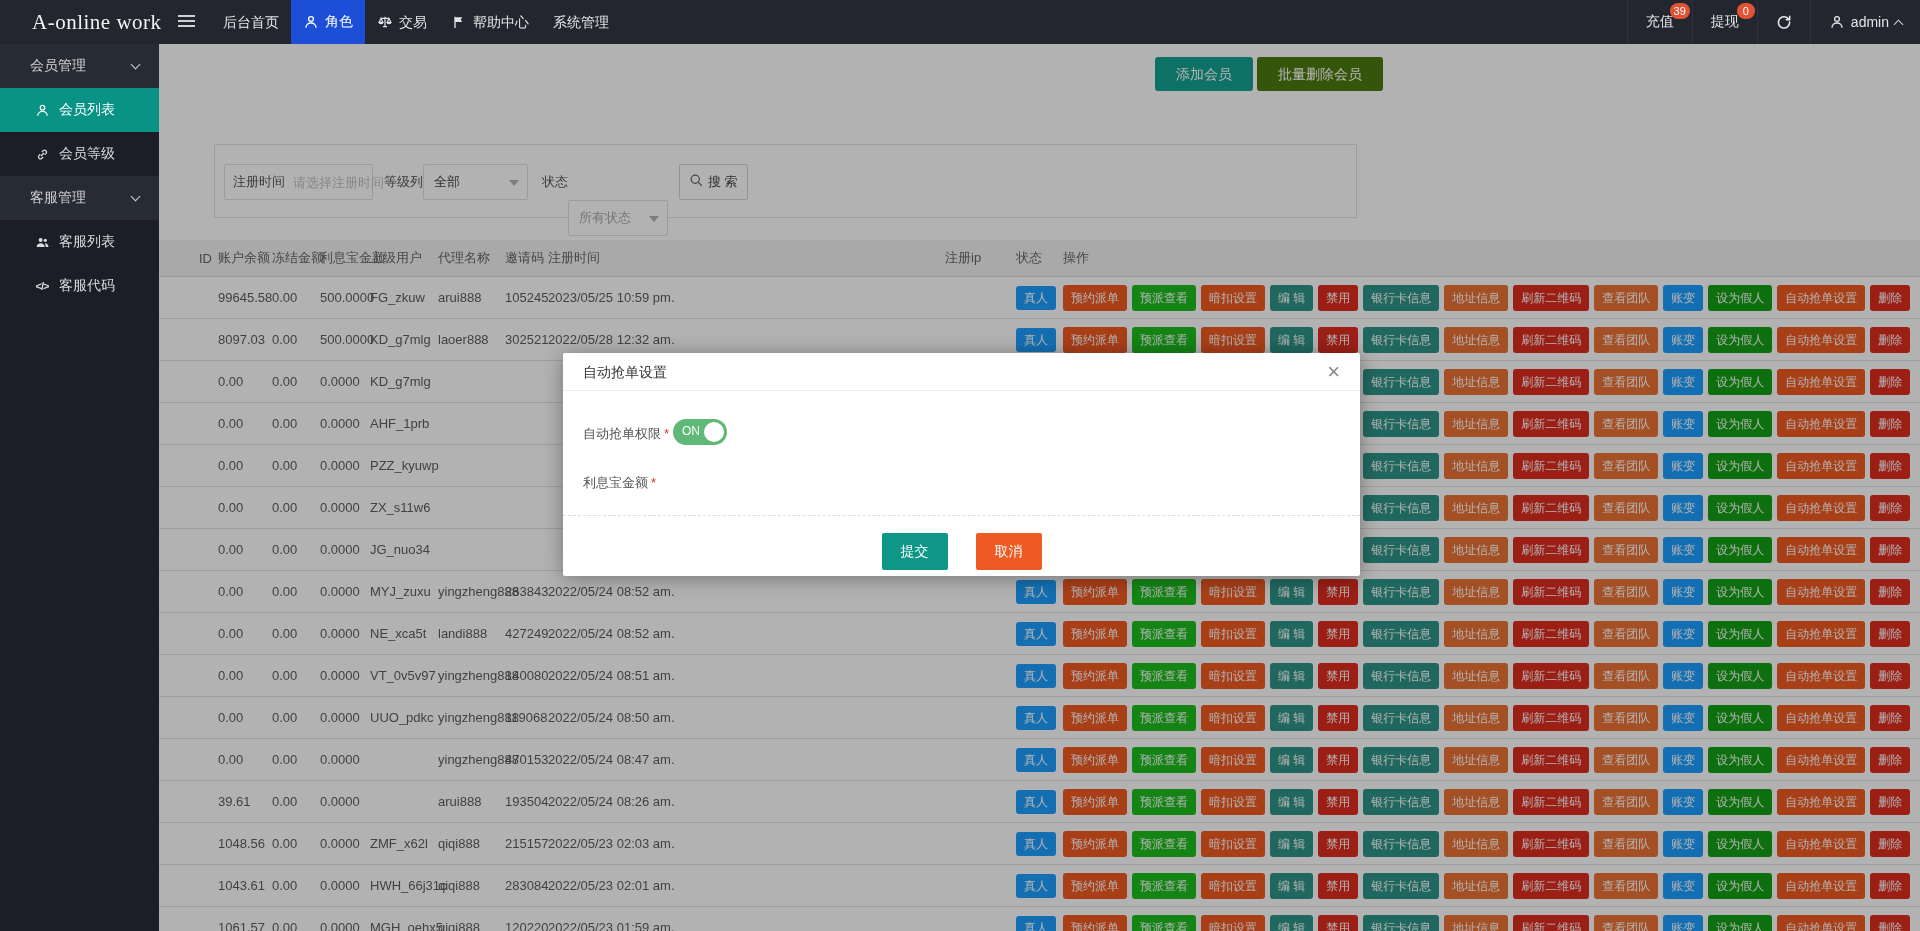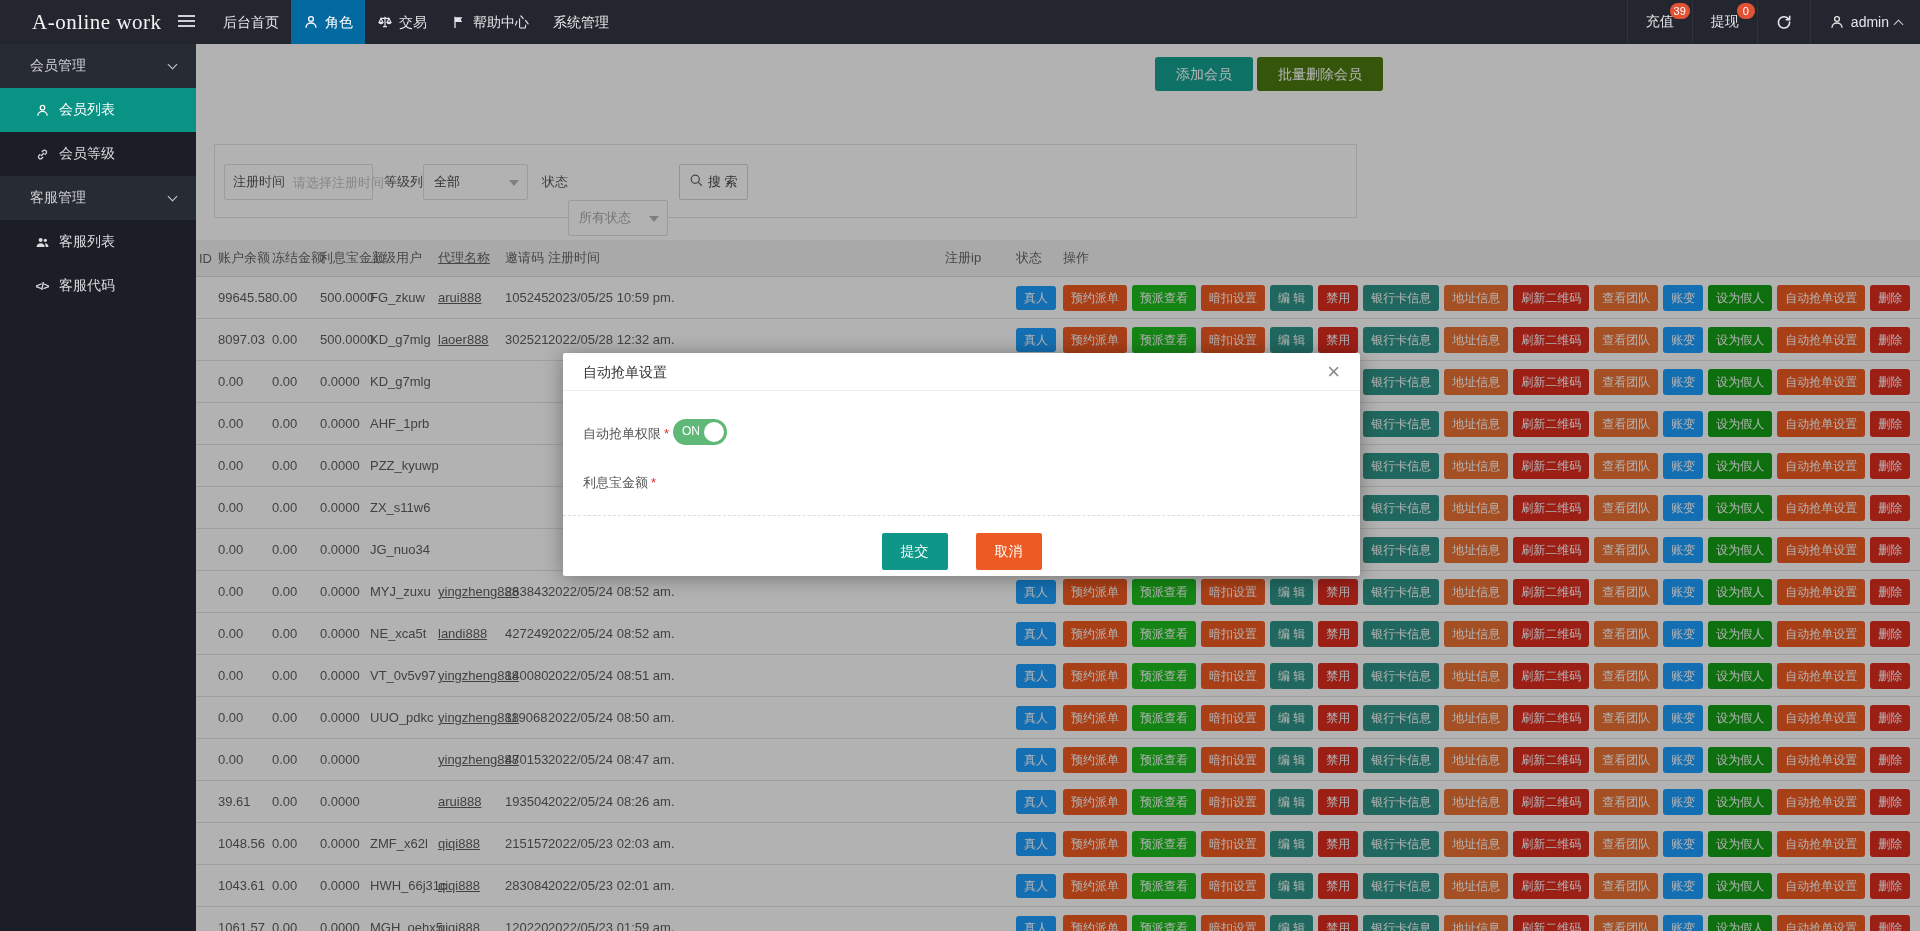--- a/index.html
+++ b/index.html
@@ -22,21 +22,21 @@
   .badge { position:absolute; top:3px; right:2px; min-width:18px; height:16px; line-height:16px;
     border-radius:9px; background:#e25335; color:#fff; font-size:11px; text-align:center; padding:0 4px; }
   .nav-ic { width:16px; height:16px; display:inline-block; }
   .nav-ic svg { width:16px; height:16px; display:block; }
   .chev { display:inline-block; width:7px; height:7px; border-right:1.5px solid #cfd0d4;
     border-bottom:1.5px solid #cfd0d4; }
   .chev.up { transform:rotate(-135deg); margin-top:4px; }
   .chev.down { transform:rotate(45deg); margin-top:-3px; }
 
   
-  .sidebar { position:fixed; left:0; top:44px; width:196px; height:887px; background:#1b1e26; z-index:200; }
+  .sidebar { position:fixed; left:0; top:44px; width:159px; height:887px; background:#1b1e26; z-index:200; }
   .sb-row { height:44px; display:flex; align-items:center; font-size:14px; cursor:pointer; position:relative; }
   .sb-group { background:#272b34; color:#cfd0d3; padding-left:30px; }
   .sb-group .chev { position:absolute; right:20px; }
   .sb-item { background:#1b1e26; color:#dadbdd; padding-left:34px; gap:9px; }
   .sb-item.active { background:#089384; color:#fff; }
   .sb-ic { width:16px; height:16px; display:inline-flex; align-items:center; justify-content:center; }
   .sb-ic svg { width:15px; height:15px; display:block; }
   .code-txt { font-size:11px; font-weight:bold; letter-spacing:-1px; }
 
   
@@ -61,21 +61,21 @@
   input.real { border:none; outline:none; font-size:13px; color:#444; background:transparent; width:110px; }
   input.real::placeholder { color:#c2c2c2; }
 
   
   .tablewrap { position:absolute; left:148px; top:196px; width:1772px; }
   .trow { display:flex; align-items:center; height:42px; border-bottom:1px solid #e3e3e3;
     background:#fff; font-size:13px; color:#5e5e5e; }
   .thead { height:37px; background:#f3f3f3; border-bottom:1px solid #ddd; color:#666; }
   .cell { flex:none; overflow:visible; white-space:nowrap; }
   .c0{width:70px; text-align:right; padding-right:6px;} .c1{width:54px;} .c2{width:48px;}
-  .c3{width:50px;} .c4{width:68px;} .c5{width:67px;text-decoration:underline;} .c6{width:43px;} .c7{width:397px;}
+  .c3{width:50px;} .c4{width:68px;} .c5{width:67px;} .c6{width:43px;} .c7{width:397px;}
   .c8{width:71px;} .c9{width:47px;} .c10{width:850px; display:flex; gap:5px; align-items:center;}
   .tag { display:inline-block; height:24px; line-height:24px; padding:0 8px; border-radius:3px;
     background:#1e9fff; color:#fff; font-size:12px; cursor:pointer; }
   .abtn { height:26px; line-height:26px; padding:0 8px; border:none; border-radius:3px;
     color:#fff; font-size:12px; cursor:pointer; white-space:nowrap; flex:none; }
 
   
   .overlay { position:fixed; left:0; top:44px; right:0; bottom:0; background:rgba(0,0,0,.30); z-index:100; }
   .modal { position:fixed; left:563px; top:353px; width:797px; height:223px; background:#fff;
     border-radius:2px; box-shadow:0 2px 20px rgba(0,0,0,.35); z-index:300; }
@@ -585,21 +585,21 @@
 
 <div class="overlay"></div>
 
 <div class="navbar">
   <div class="logo">A-online work</div>
   <div class="hamburger"></div>
   <div class="nav-menu" id="nav-menu">
       <div class="nav-item">
         <span>后台首页</span>
       </div>
-      <div class="nav-item active" style="background: #0369a1;">
+      <div class="nav-item active" style="background: #1d4ed8; font-family: Liberation Serif, serif;">
         <span class="nav-ic">
           <svg viewBox="0 0 24 24" fill="none" stroke="currentColor" stroke-width="2">
             <circle cx="12" cy="7.5" r="3.6"></circle>
             <path d="M4.5 20.5c0-4.1 3.4-7 7.5-7s7.5 2.9 7.5 7"></path>
           </svg>
         </span>
         <span>角色</span>
       </div>
       <div class="nav-item">
         <span class="nav-ic">

